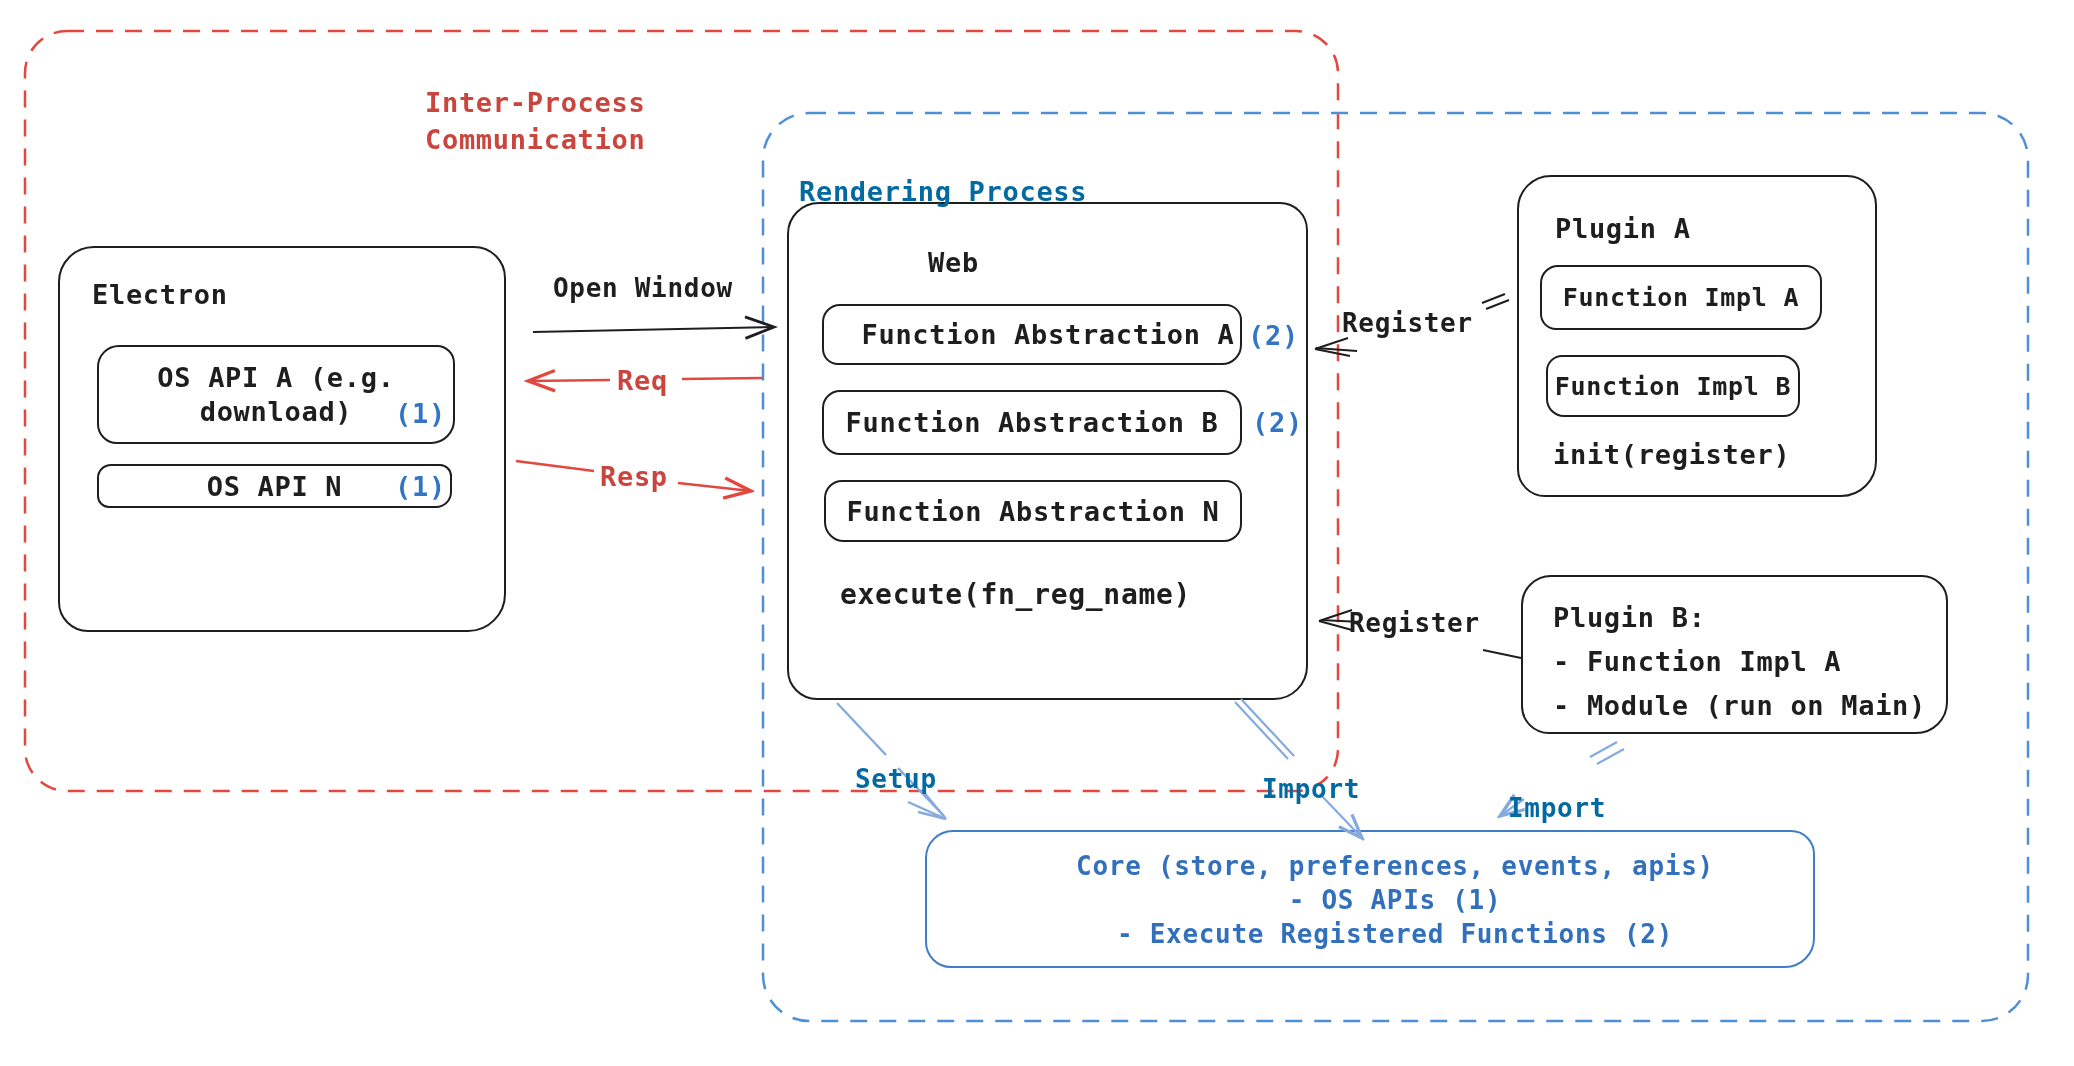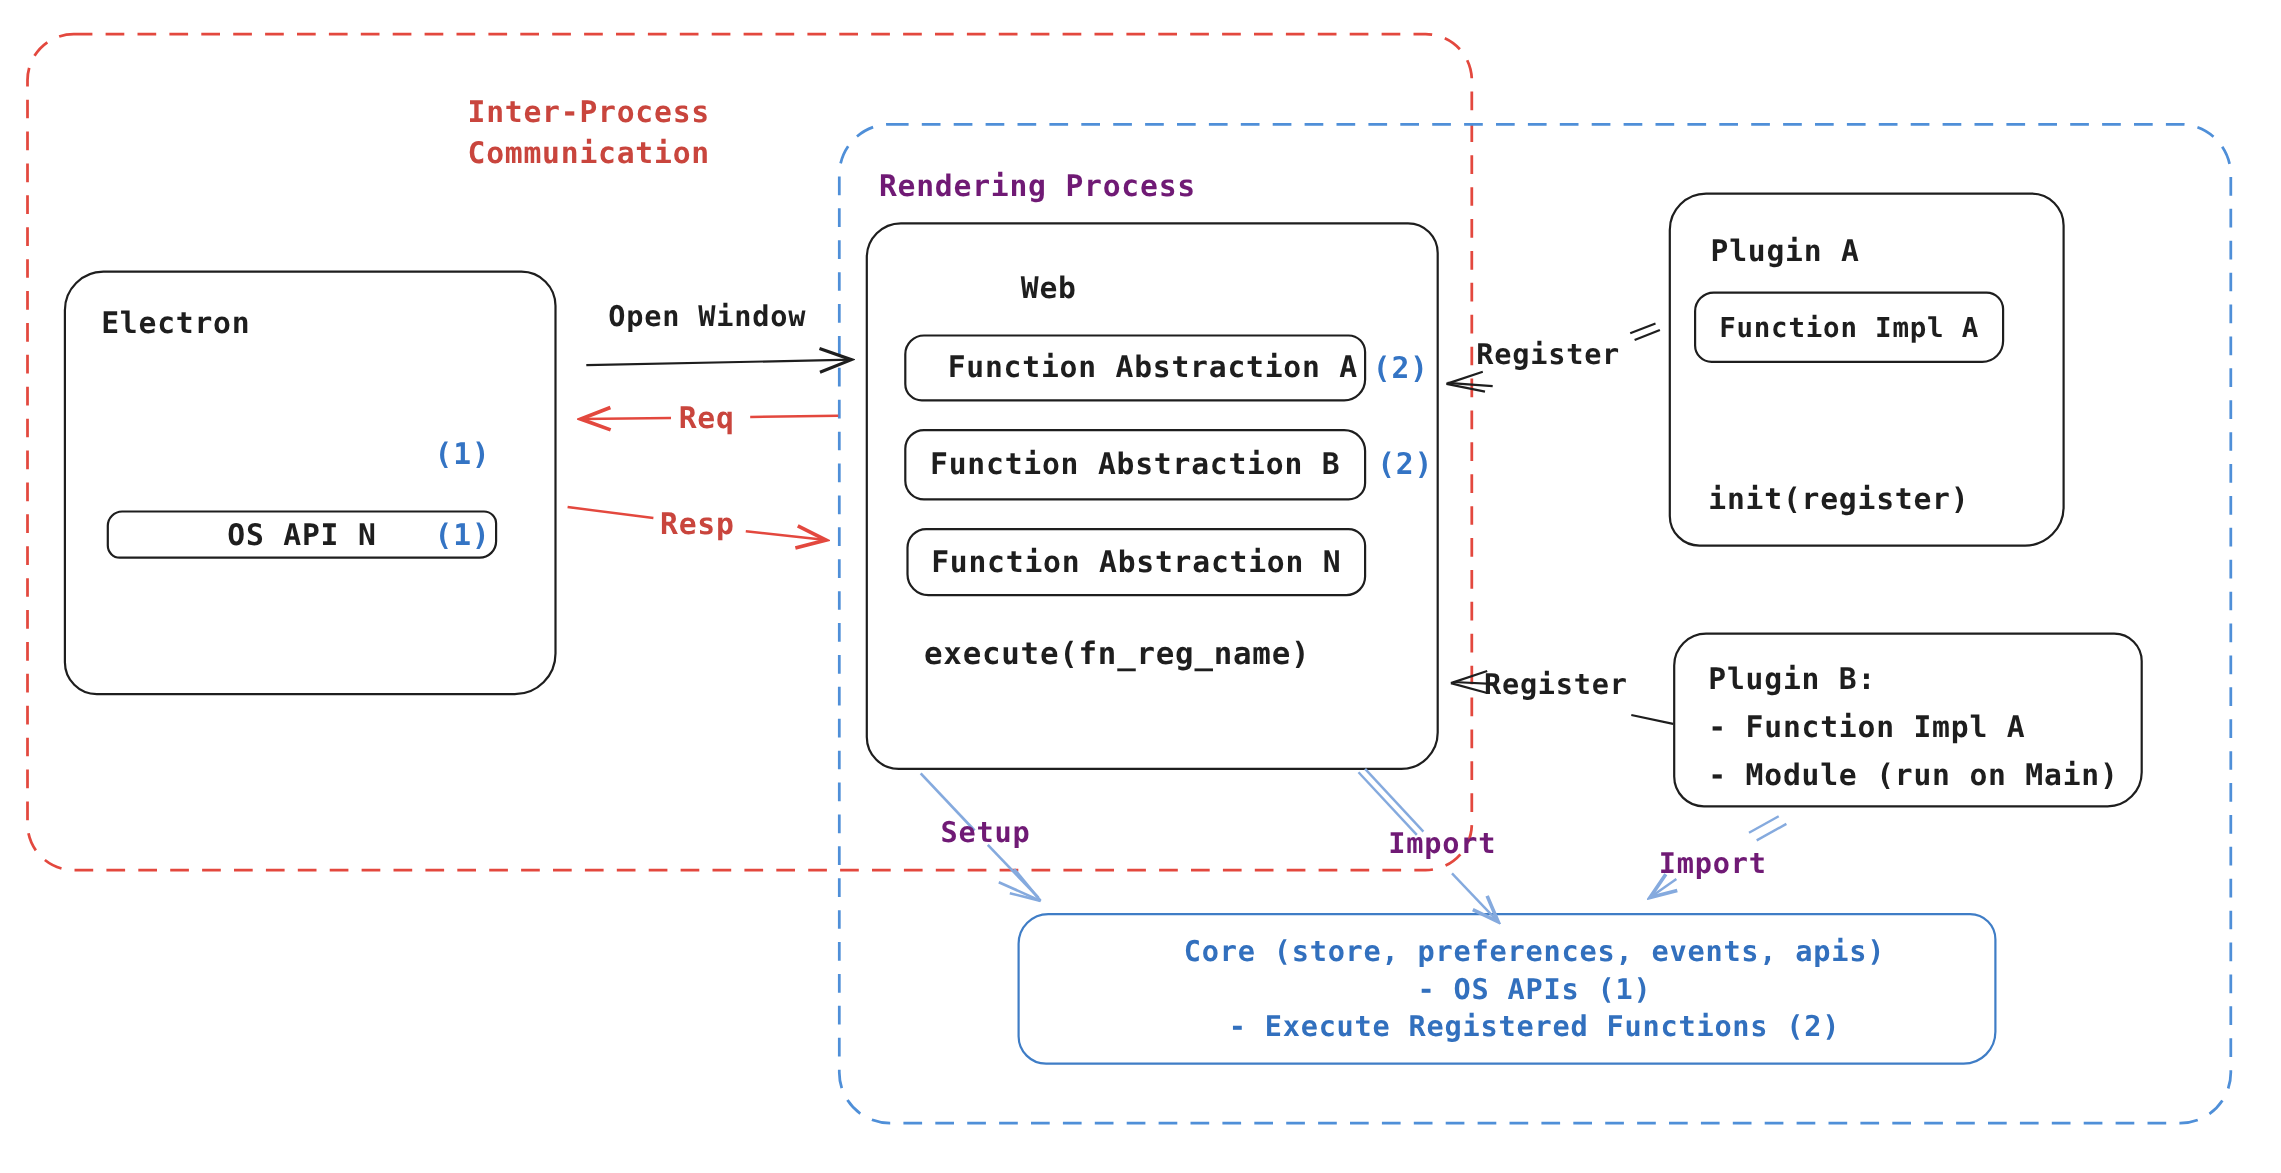--- a/index.html
+++ b/index.html
@@ -1,21 +1,21 @@
 <!DOCTYPE html>
 <html><head>
 <meta charset="utf-8">
 <style>
   html,body{margin:0;padding:0;background:#ffffff;}
   #canvas{position:relative;width:2074px;height:1066px;background:#ffffff;overflow:hidden;
           font-family:"DejaVu Sans Mono",monospace;color:#1e1e1e;}
   #overlay{position:absolute;left:0;top:0;width:2074px;height:1066px;z-index:5;}
   .box{position:absolute;background:#ffffff;border:2px solid #1e1e1e;box-sizing:border-box;z-index:2;}
   .lbl{position:absolute;z-index:10;font-weight:700;letter-spacing:0.7px;font-size:27px;line-height:30px;white-space:pre;}
-  .blue{color:#701a75;}
+  .blue{color:#0369a1;margin-top:22px;}
   .red{color:#c9453d;}
   .black{color:#1e1e1e;}
   .badge{position:absolute;z-index:11;color:#3474c4;font-weight:700;font-size:27px;letter-spacing:0.7px;}
   .inner{display:flex;flex-direction:column;align-items:center;justify-content:center;
          text-align:center;font-weight:700;font-size:27px;letter-spacing:0.7px;}
   
   #electron-box{left:58px;top:246px;width:448px;height:386px;border-radius:36px 32px 38px 30px;}
   #web-box{left:787px;top:202px;width:521px;height:498px;border-radius:32px 28px 34px 30px;border-width:2.5px;}
   #plugin-a-box{left:1517px;top:175px;width:360px;height:322px;border-radius:34px 30px 36px 28px;}
   #plugin-b-box{left:1521px;top:575px;width:427px;height:159px;border-radius:30px 26px 32px 28px;}
@@ -115,20 +115,24 @@
       <path d="M1590,757 L1617,742"></path>
       <path d="M1524,799 L1500,816" marker-end="url(#mk-blue)"></path>
     </g>
   </svg>
 
   <div class="lbl red" id="ipc-title"><span>Inter-Process</span><br><span>Communication</span></div>
   <div class="lbl blue" id="rendering-title">Rendering Process</div>
 
   <div class="box" id="electron-box"></div>
   <div class="lbl black" id="electron-title">Electron</div>
+  <div class="box inner" id="os-api-a">
+    <span>OS API A (e.g.</span>
+    <span>download)</span>
+  </div>
   <div class="badge" style="left:395px;top:398px;">(1)</div>
   <div class="box inner" id="os-api-n">
     <span>OS API N</span>
   </div>
   <div class="badge" style="left:395px;top:471px;">(1)</div>
 
   <div class="box" id="web-box"></div>
   <div class="lbl black" id="web-title">Web</div>
   <div class="box inner" id="fa-a">
     <span>Function Abstraction A</span>
@@ -141,20 +145,23 @@
   <div class="box inner" id="fa-n">
     <span>Function Abstraction N</span>
   </div>
   <div class="lbl black" id="execute-label">execute(fn_reg_name)</div>
 
   <div class="box" id="plugin-a-box"></div>
   <div class="lbl black" id="plugin-a-title">Plugin A</div>
   <div class="box inner" id="fia-box">
     <span>Function Impl A</span>
   </div>
+  <div class="box inner" id="fib-box">
+    <span>Function Impl B</span>
+  </div>
   <div class="lbl black" id="init-label">init(register)</div>
 
   <div class="box" id="plugin-b-box"></div>
   <div class="lbl black" id="plugin-b-text"><span>Plugin B:</span><br><span>- Function Impl A</span><br><span>- Module (run on Main)</span></div>
 
   <div class="box" id="core-box"></div>
   <div class="lbl" id="core-text"><span>Core (store, preferences, events, apis)</span><br><span>- OS APIs (1)</span><br><span>- Execute Registered Functions (2)</span></div>
 
   <div class="lbl black" id="open-window-label">Open Window</div>
   <div class="lbl red" id="req-label">Req</div>

